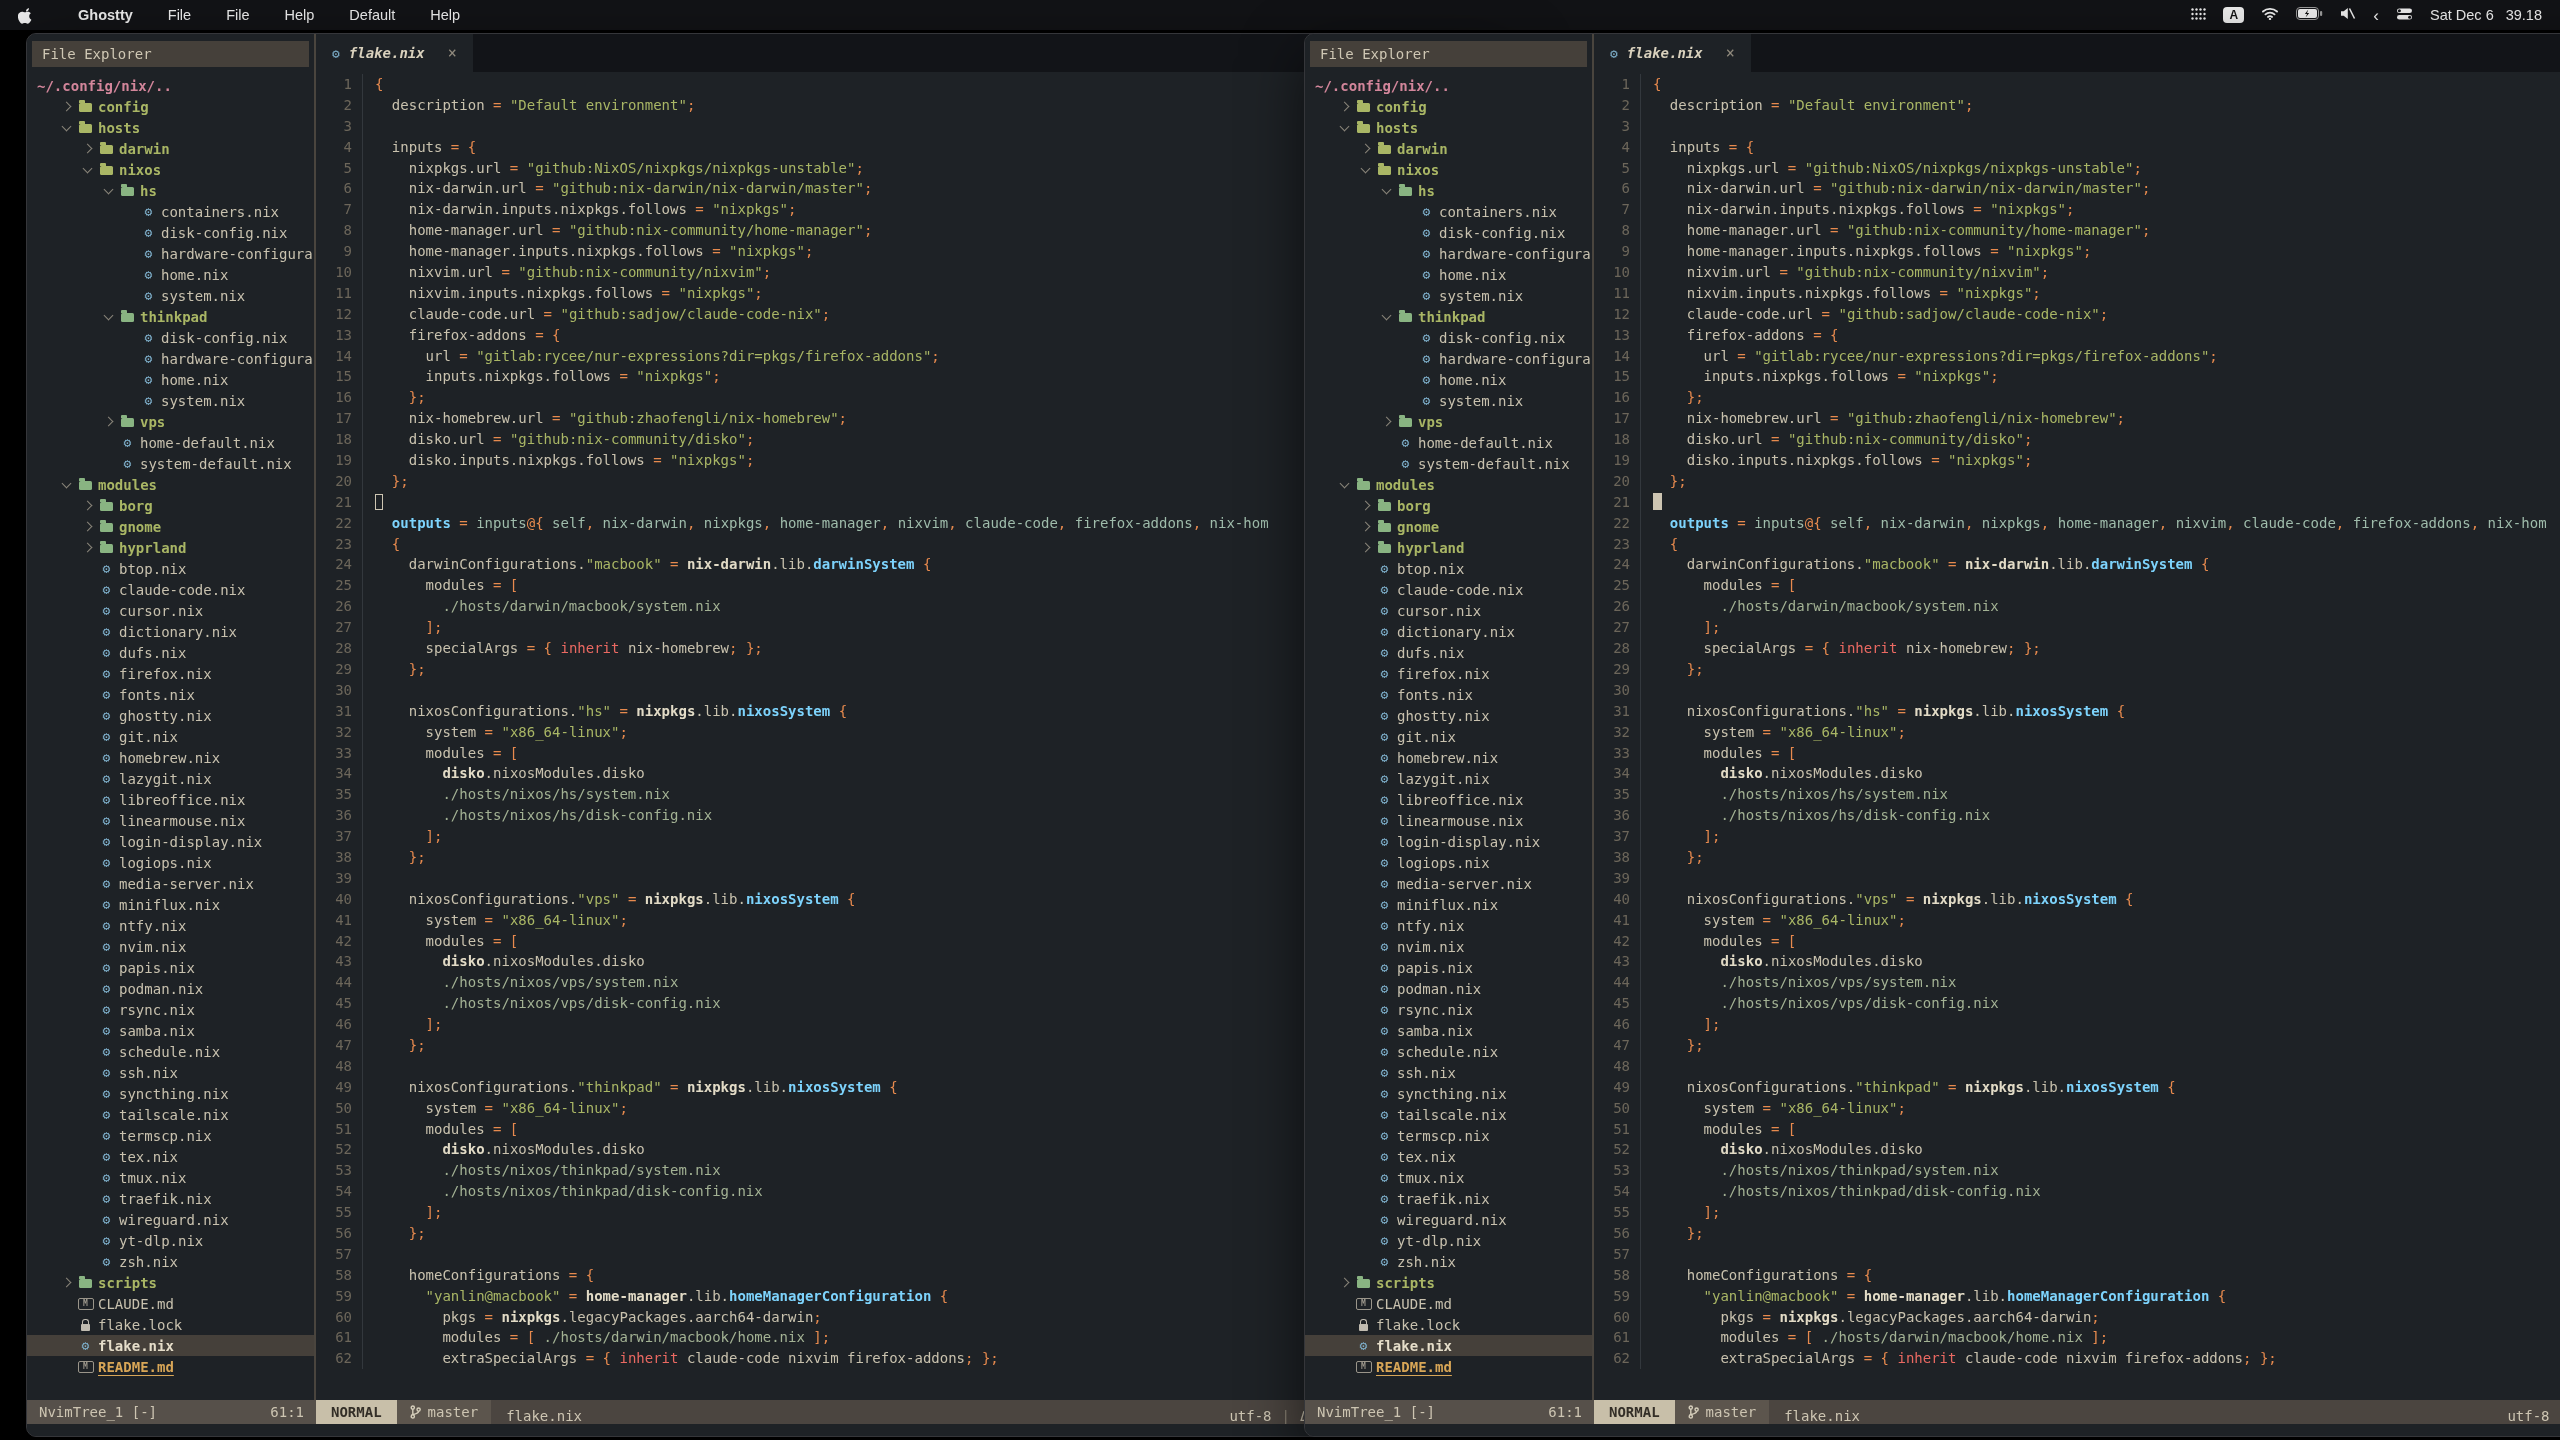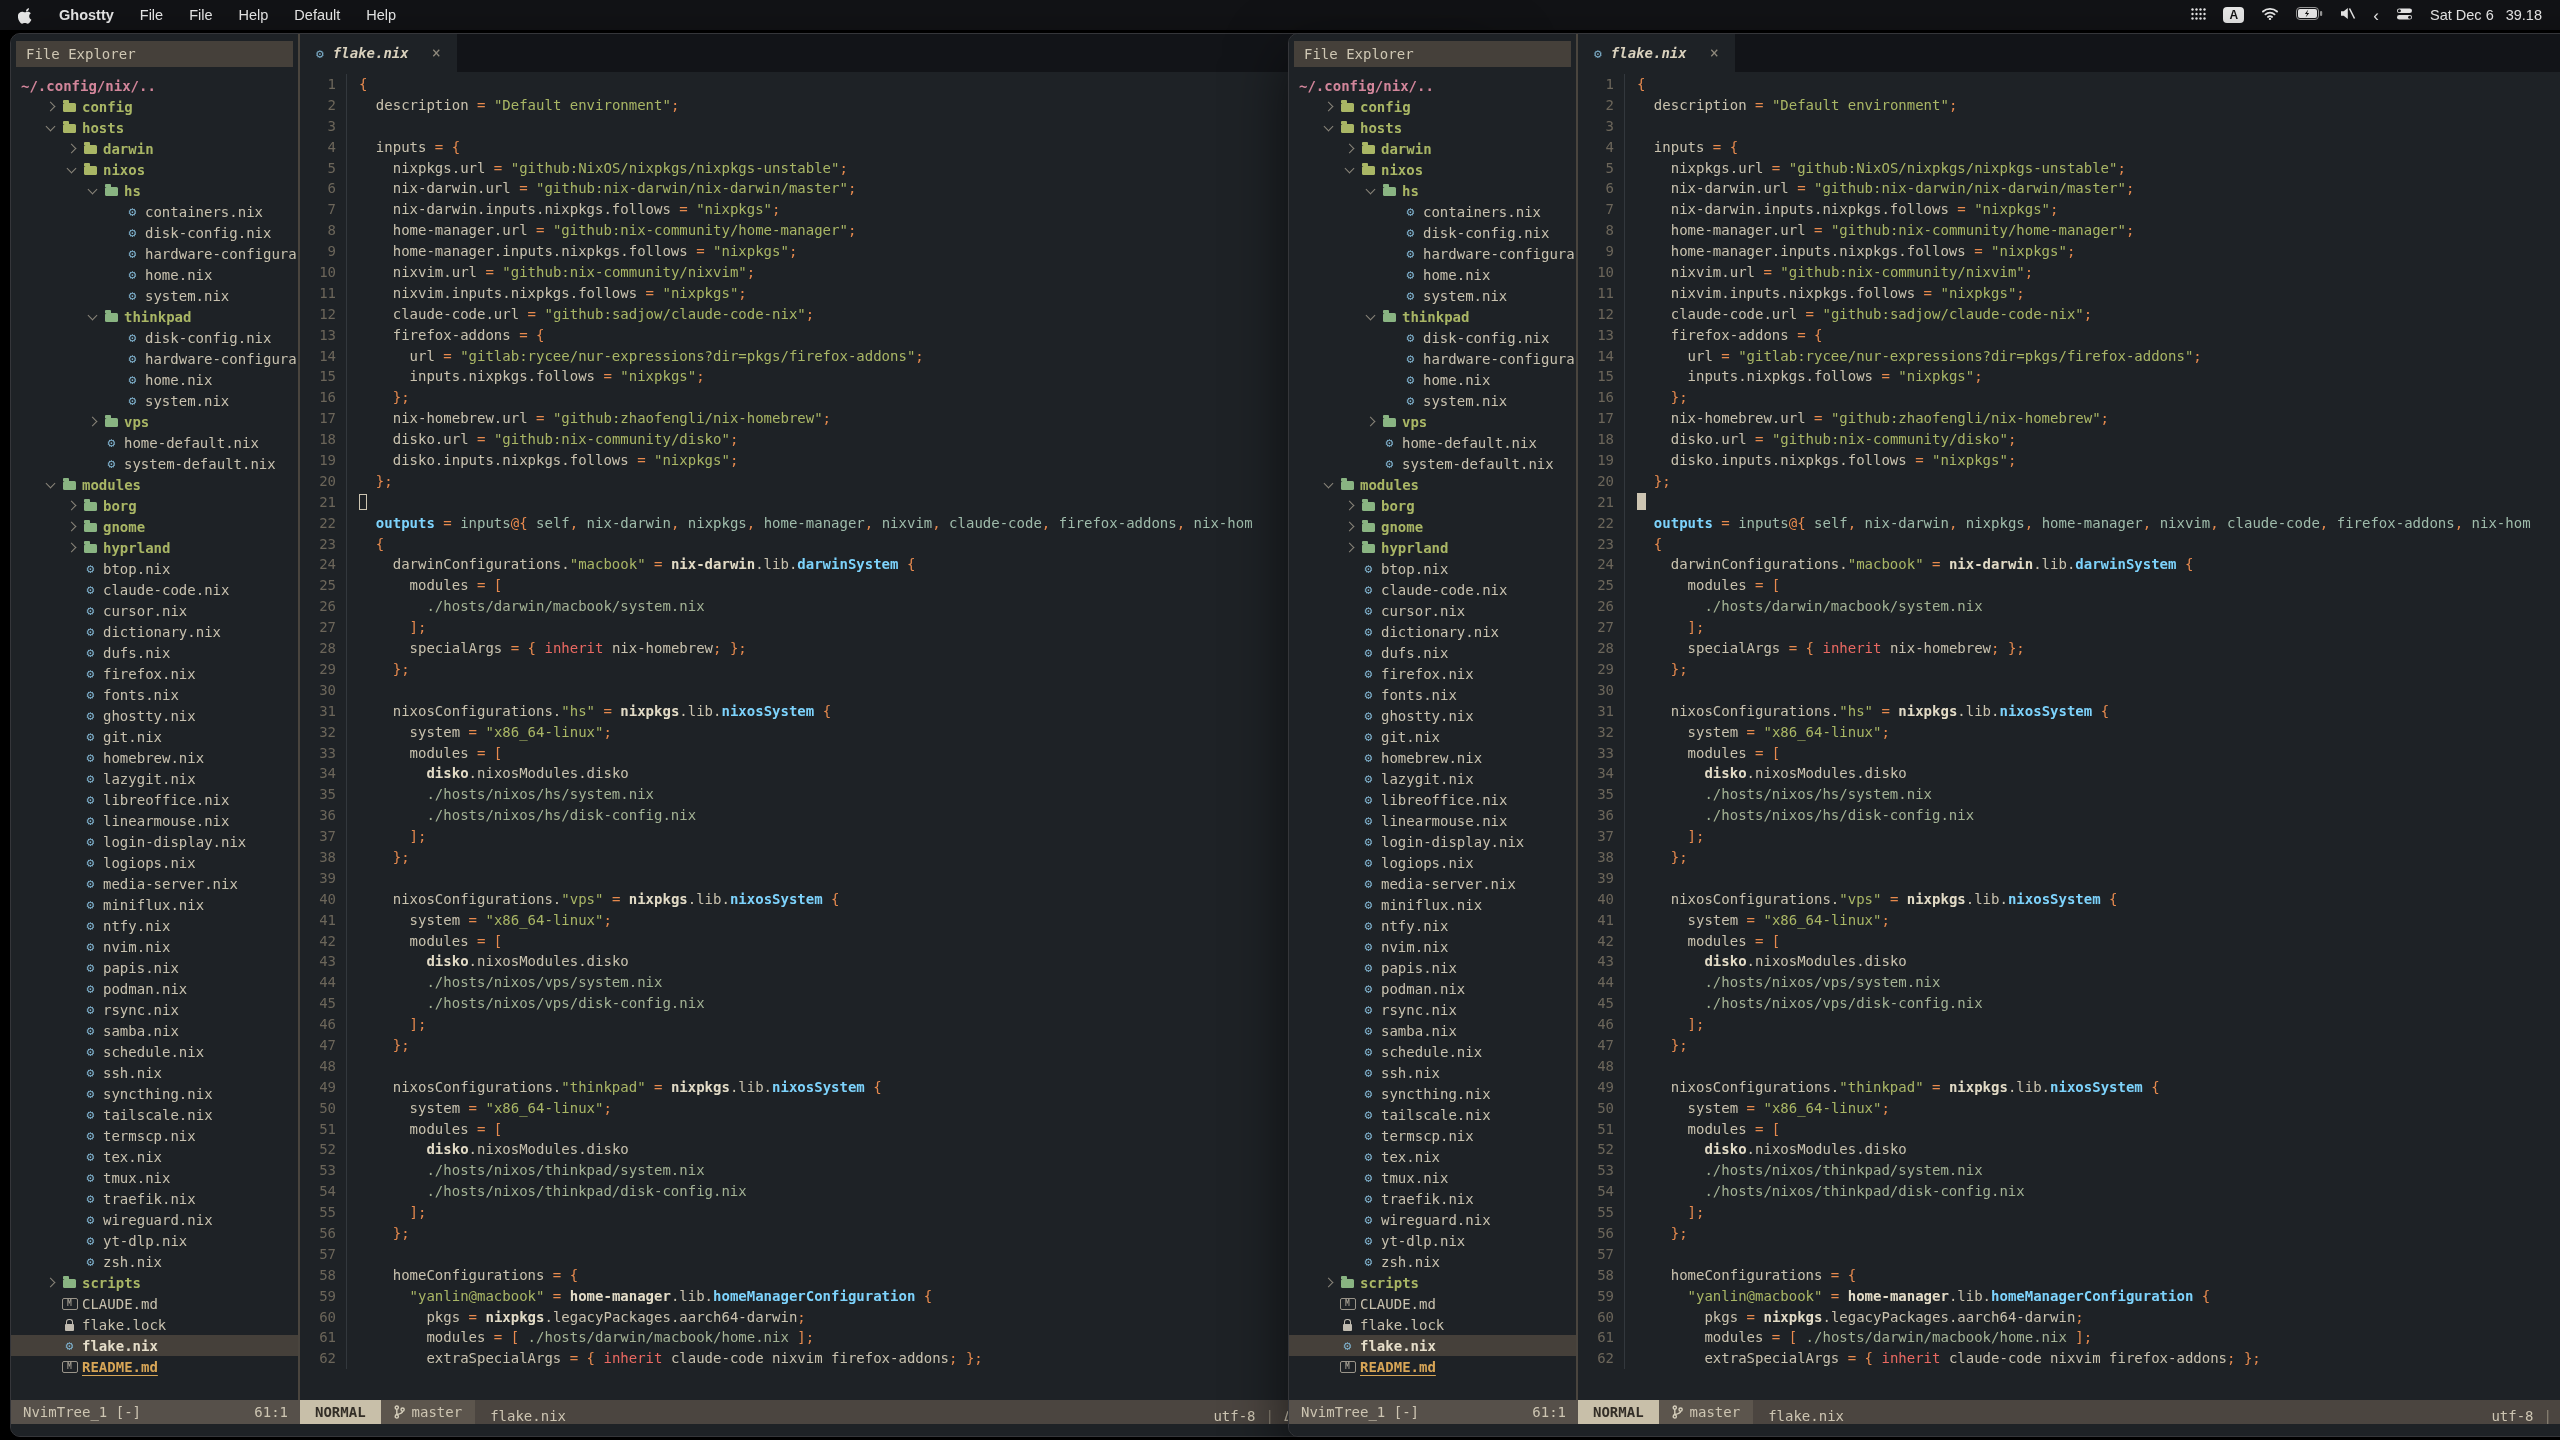--- a/index.html
+++ b/index.html
@@ -13,21 +13,21 @@
   .menu-item{cursor:default;}
   .menu-item.app-name{font-weight:bold;}
   .menu-right{margin-left:auto;display:flex;align-items:center;gap:17px;}
   .mbadge{background:#ececec;color:#151515;border-radius:4px;width:21px;height:16px;
     display:flex;align-items:center;justify-content:center;font-weight:bold;font-size:12px;}
   .chevL{font-size:17px;color:#ececec;line-height:1;}
   .mtime{display:flex;gap:12px;font-size:14.5px;}
   
   .win{position:absolute;top:33px;width:1483px;height:1404px;background:#1e2226;
     border:1px solid #35363a;border-radius:10px;overflow:hidden;box-sizing:border-box;
-    box-shadow:0 22px 60px rgba(0,0,0,.6);display:flex;flex-direction:column;font-size:14px;}
+    box-shadow:0 22px 60px rgba(0,0,0,.6);display:flex;flex-direction:column;font-size:14px;margin-left:16px;}
   .topband{height:38px;display:flex;flex:none;}
   .exp-head-wrap{width:287px;flex:none;padding:7px 5px 0 5px;box-sizing:border-box;background:#1e2226;}
   .exp-head{height:26px;background:#45403a;color:#cfc7b4;display:flex;align-items:center;
     padding:0 10px;font-size:14px;}
   .vsep{width:2px;background:#4a453e;flex:none;}
   .tab-strip{flex:1;background:#121418;display:flex;overflow:hidden;}
   .tab{height:38px;display:flex;align-items:center;padding:0 16px;background:#1e2226;gap:9px;}
   .tab-title{font-weight:bold;font-style:italic;color:#d9d1bd;}
   .tab-close{color:#8f897c;margin-left:14px;font-size:15px;}
   .main{height:1328px;display:flex;flex:none;overflow:hidden;}
@@ -97,21 +97,21 @@
 </head>
 <body>
 
 <div class="menubar">
   <div class="menu-left">
     <span class="apple">
       <svg width="15" height="17" viewBox="0 0 16 18">
         <path fill="#ececec" d="M11.7 1.2c.1.9-.3 1.8-.8 2.5-.6.7-1.5 1.2-2.4 1.1-.1-.9.3-1.8.8-2.4.6-.7 1.6-1.2 2.4-1.2zM14.3 13.4c-.4.9-.6 1.3-1.1 2-.7 1.1-1.7 2.4-3 2.4-1.1 0-1.4-.7-2.9-.7s-1.8.7-2.9.7c-1.2 0-2.1-1.2-2.8-2.3-2-3.1-2.2-6.6-.9-8.5.9-1.3 2.2-2.1 3.5-2.1 1.3 0 2.1.7 3.2.7 1.1 0 1.7-.7 3.2-.7 1.2 0 2.4.6 3.2 1.7-2.8 1.6-2.3 5.6.5 6.8z"></path>
       </svg>
     </span>
-    <span style="display:flex;gap:26px;">
+    <span style="display:flex;gap:35px;margin-left:19px;">
         <span class="menu-item app-name">Ghostty</span>
         <span class="menu-item">File</span>
         <span class="menu-item">File</span>
         <span class="menu-item">Help</span>
         <span class="menu-item">Default</span>
         <span class="menu-item">Help</span>
       </span>
   </div>
   <div class="menu-right">
     <span>

